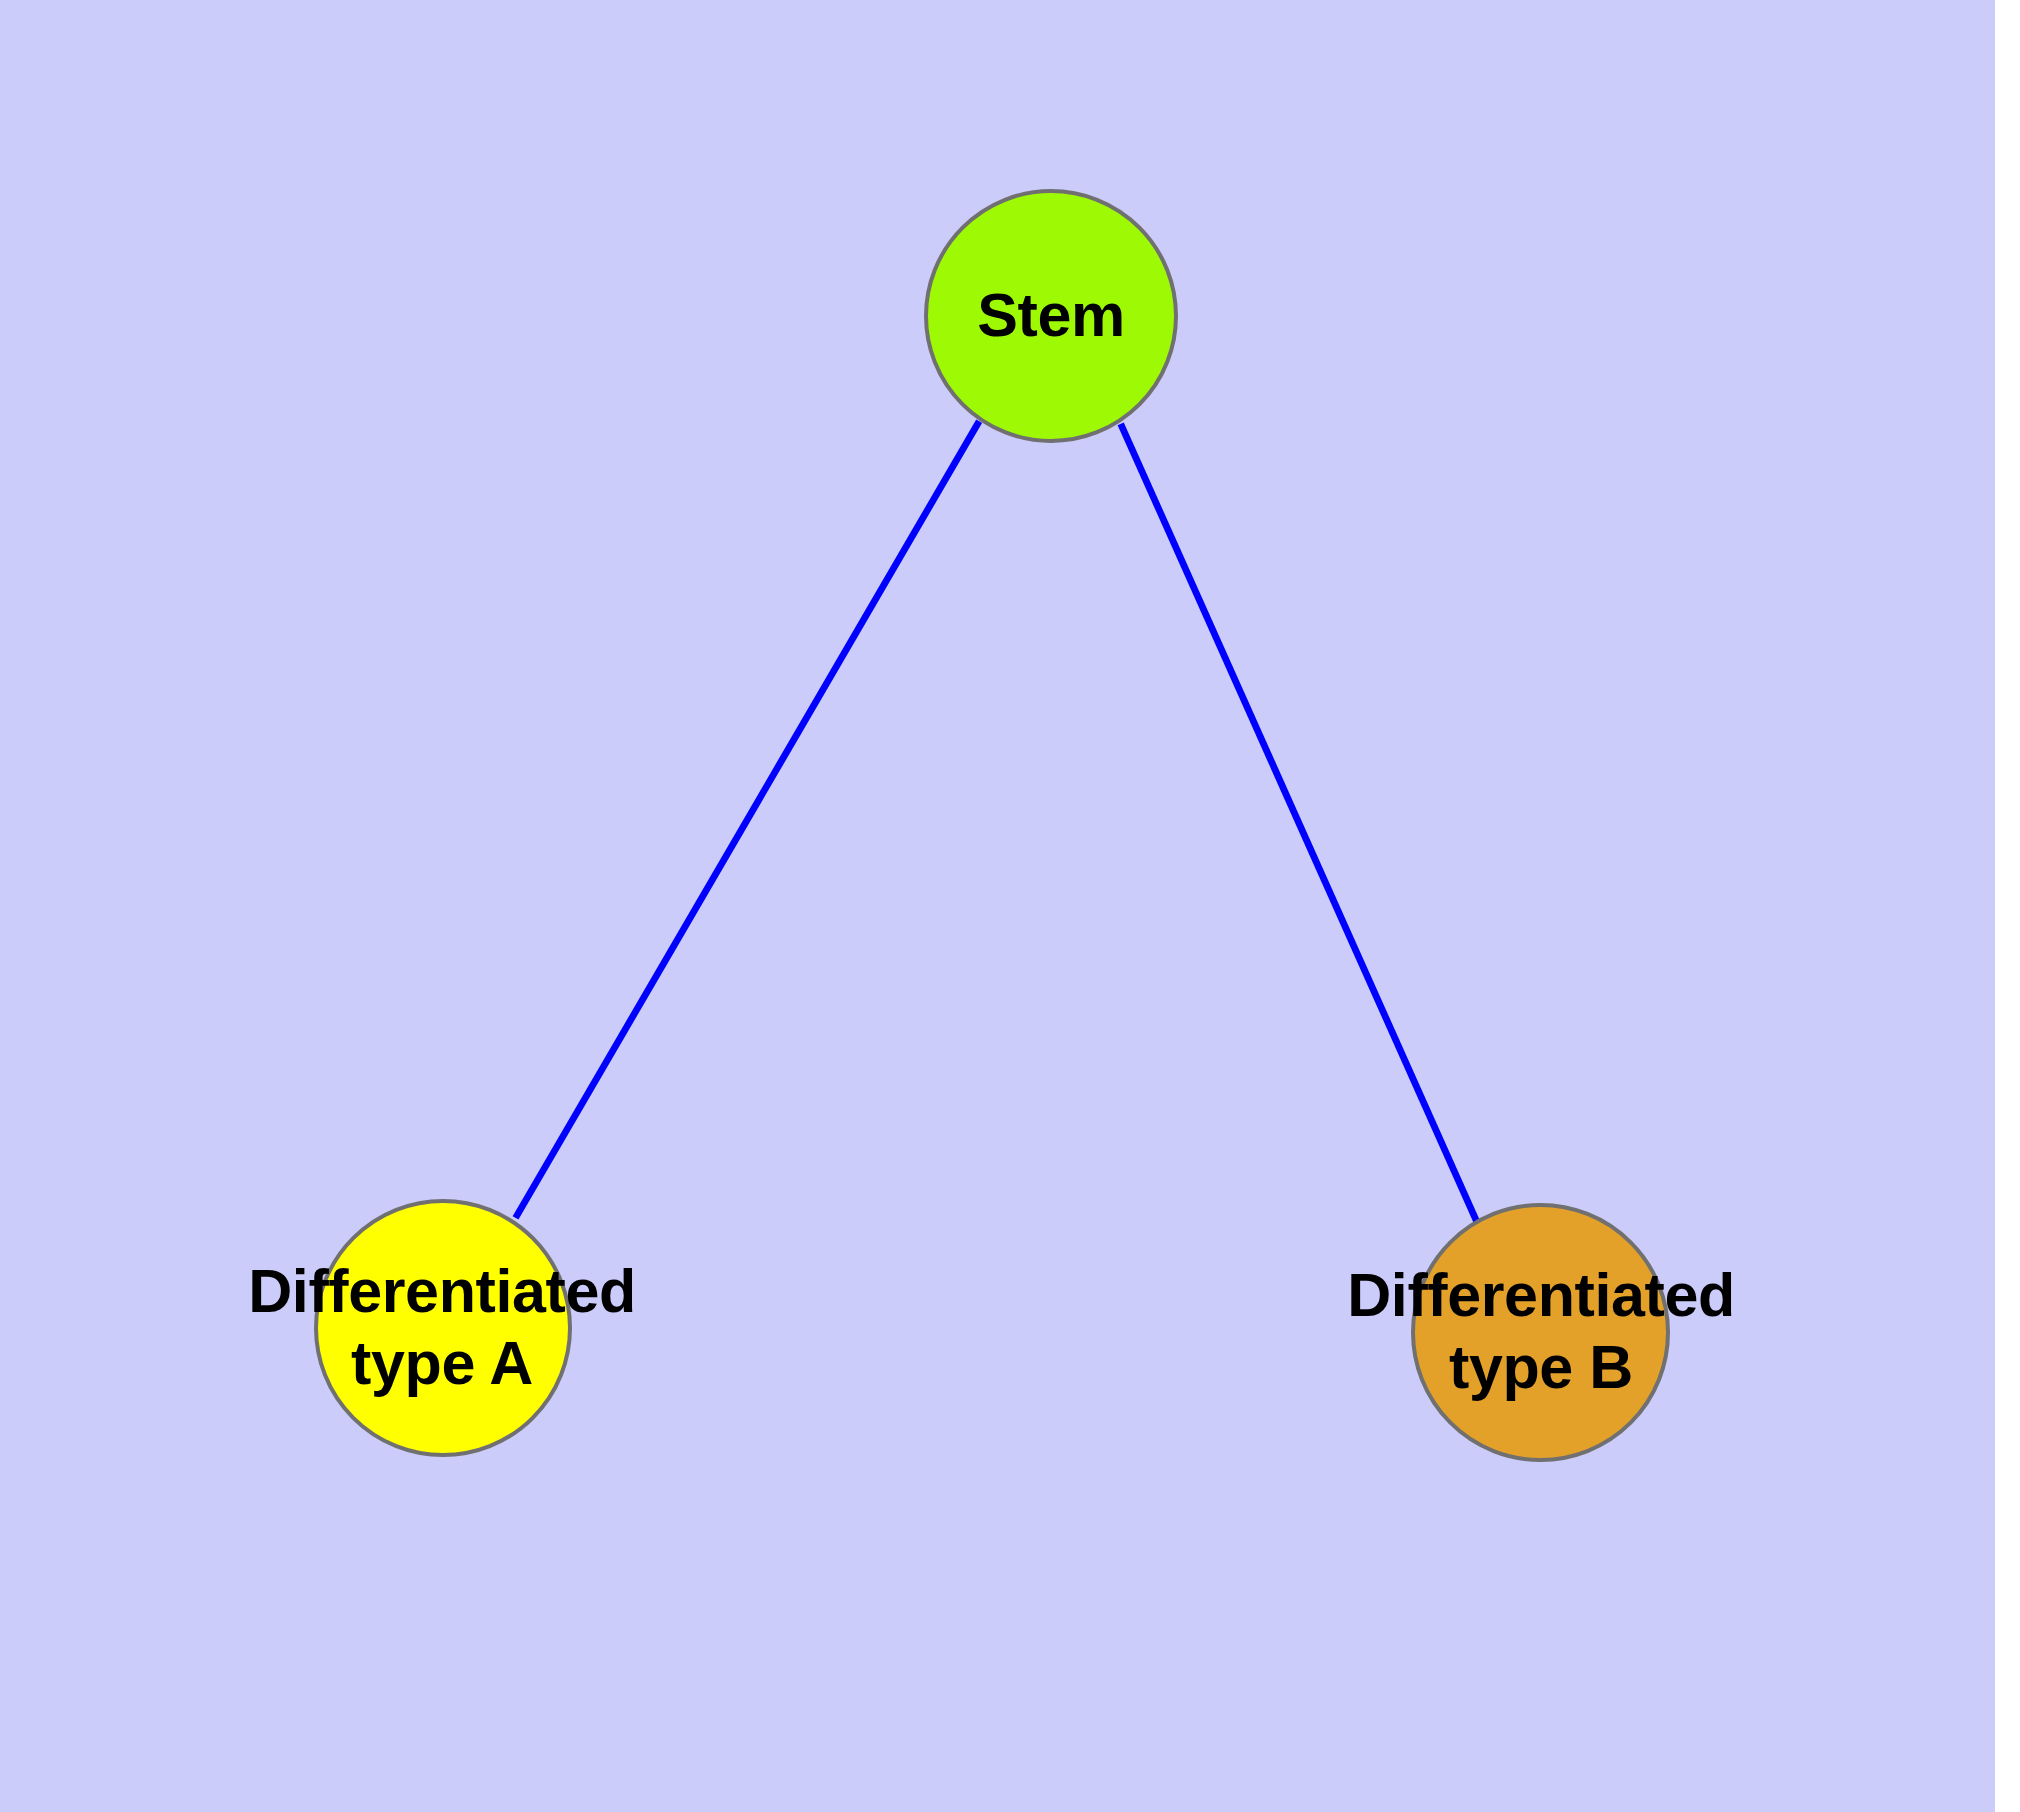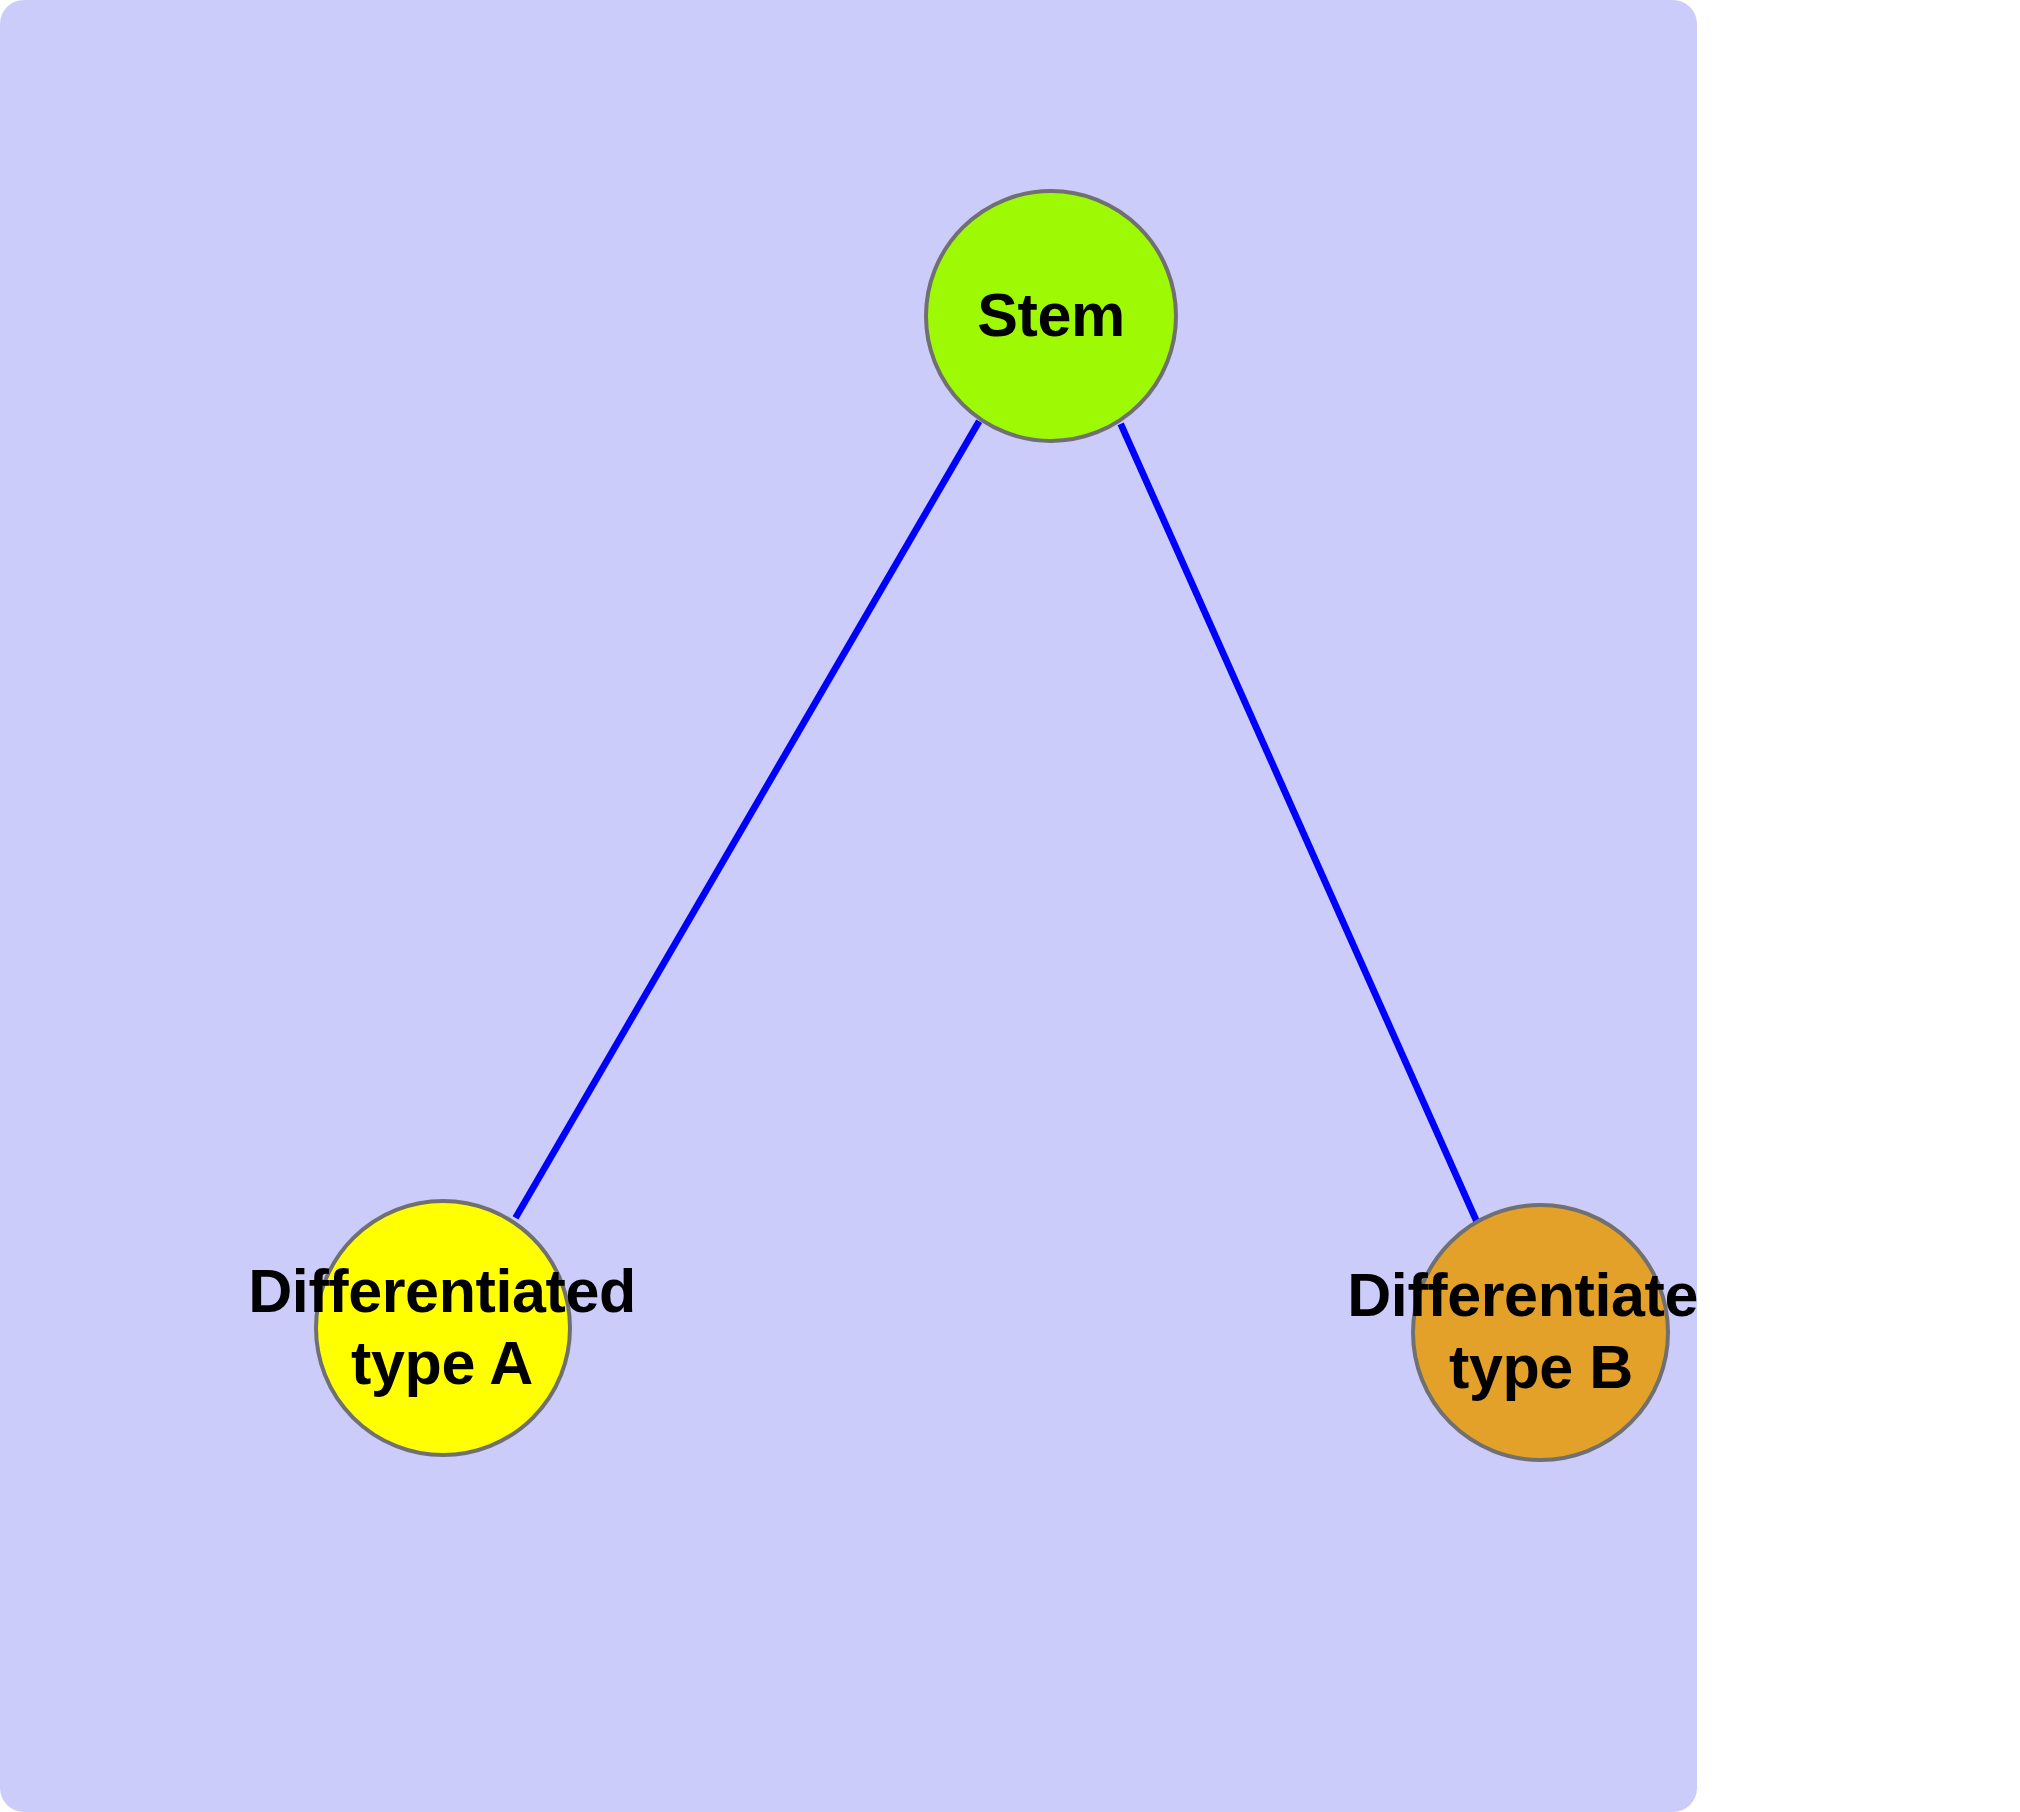--- a/index.html
+++ b/index.html
@@ -44,21 +44,21 @@
     font-weight: bold;
     color: #000000;
     line-height: 1.18;
     letter-spacing: -0.4px;
     pointer-events: none;
   }
 </style>
 </head>
 <body>
 
-<div id="canvas" style="width: 1697px; height: 1812px; border-radius: 24px;">
+<div id="canvas" style="width: 1995px; height: 1812px;">
 
   <div id="graph-background" style="background: rgb(204, 204, 250);"></div>
 
   <svg id="edge-layer" viewBox="0 0 2384 2138">
     <line x1="1155" y1="497" x2="608" y2="1437" stroke="#0000FF" stroke-width="8" stroke-linecap="butt"></line>
     <line x1="1322" y1="500" x2="1742" y2="1441" stroke="#0000FF" stroke-width="8" stroke-linecap="butt"></line>
   </svg>
 
   <div class="node" style="left: 924px; top: 189px; width: 254px; height: 254px; background: rgb(158, 250, 4); border: 4.2px solid rgb(112, 112, 112);"></div>
   <div class="node" style="left: 314px; top: 1199px; width: 258px; height: 258px; background: rgb(255, 255, 0); border: 4.2px solid rgb(112, 112, 112);"></div>

